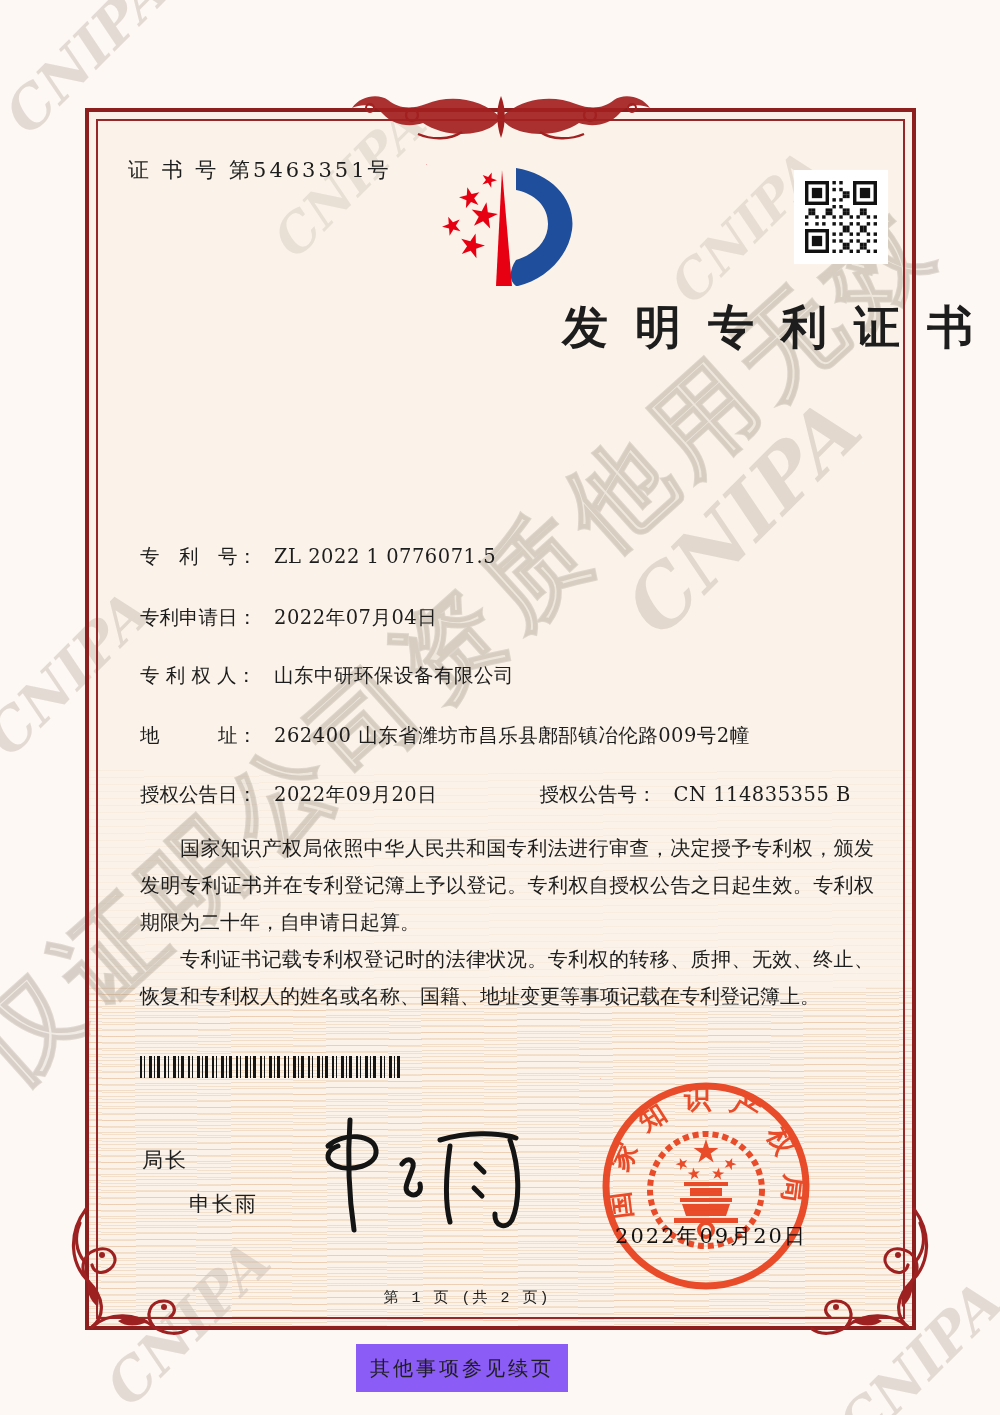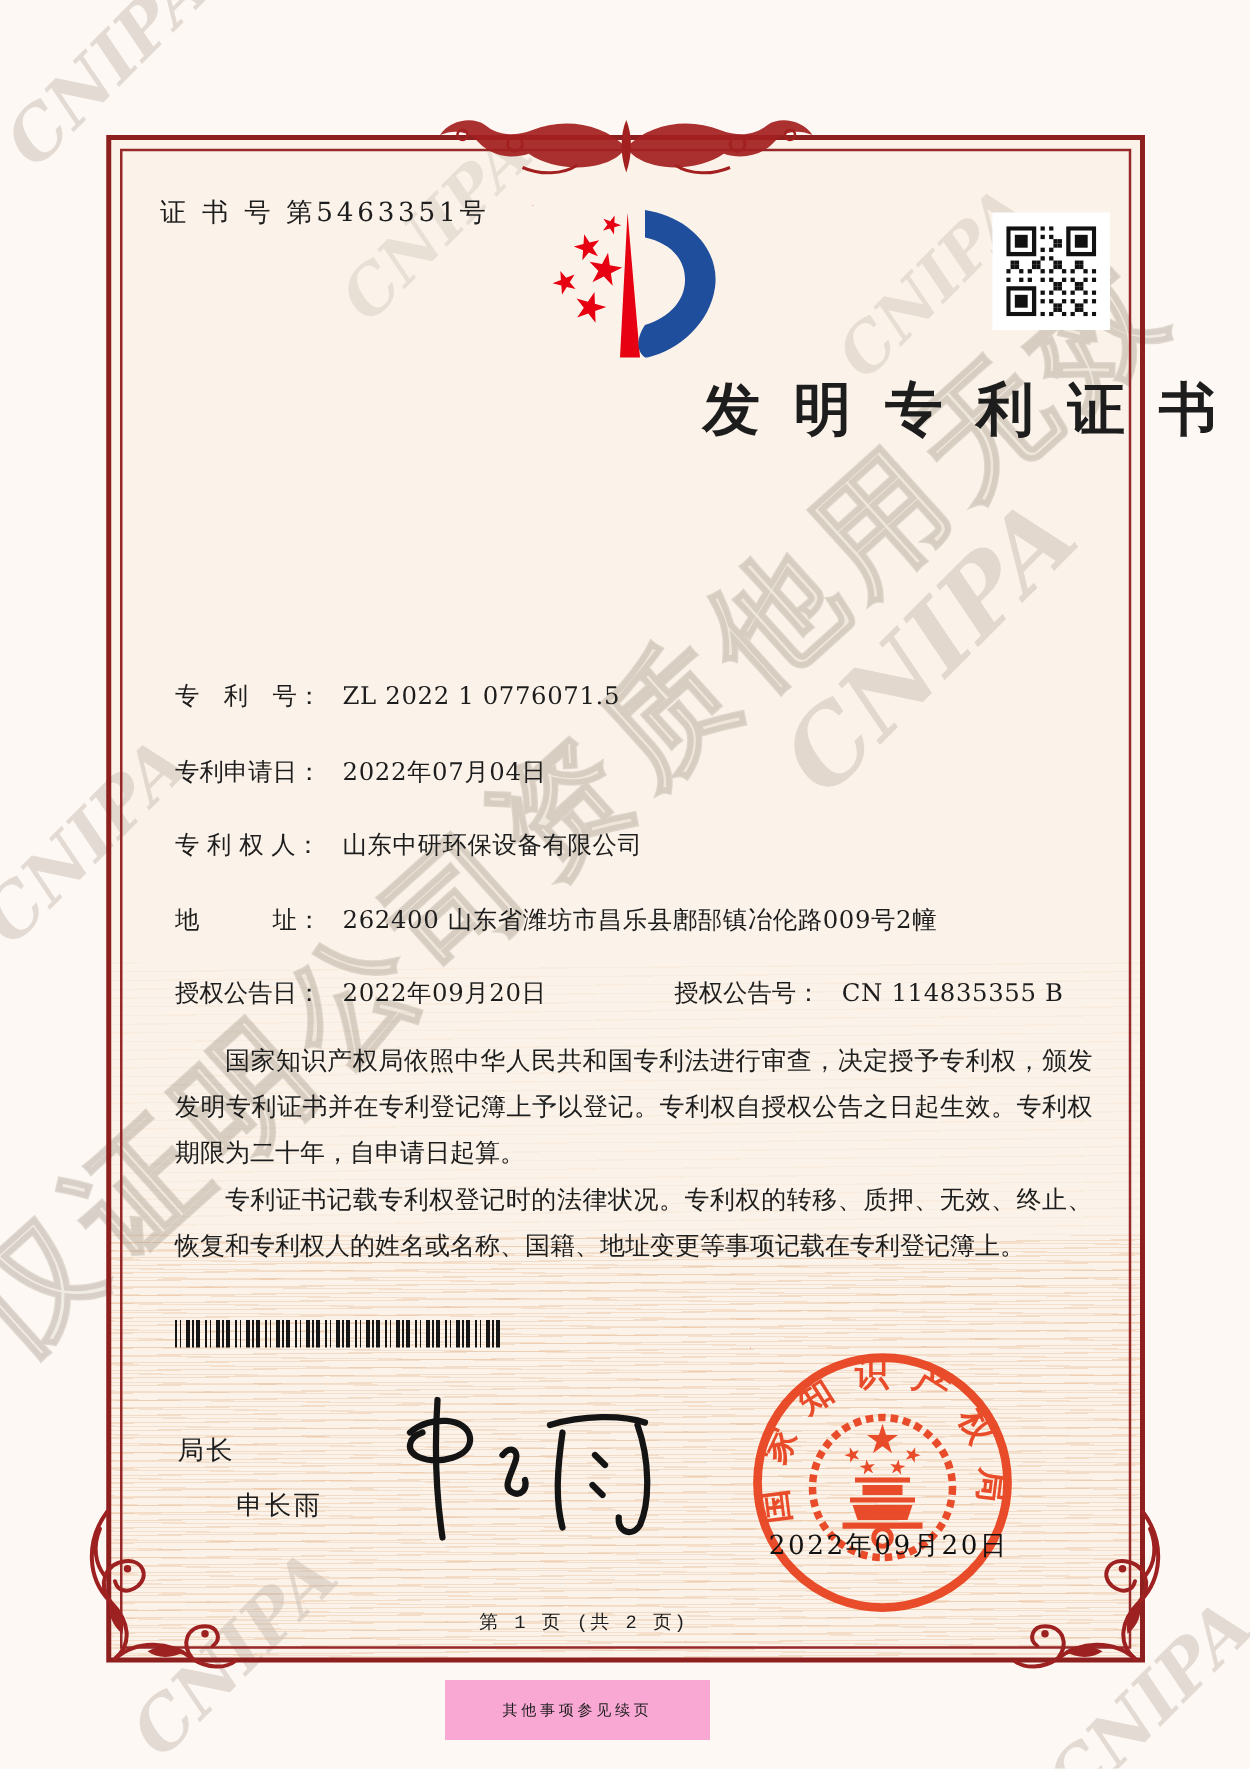--- a/index.html
+++ b/index.html
@@ -45,22 +45,22 @@
            #151515 4px 5px,rgba(0,0,0,0) 5px 9px,#151515 9px 12px,rgba(0,0,0,0) 12px 14px,
            #151515 14px 15px,rgba(0,0,0,0) 15px 17px,#151515 17px 20px,rgba(0,0,0,0) 20px 24px);}
   .officer-title{position:absolute;left:142px;top:1146px;font-size:21px;letter-spacing:2px;z-index:3;}
   .officer-name{position:absolute;left:142px;top:1190px;font-size:21px;letter-spacing:2px;z-index:3;margin-left:47px;}
   .signature{position:absolute;left:298px;top:1106px;width:232px;height:132px;z-index:3;}
   .seal{position:absolute;left:600px;top:1078px;width:212px;height:216px;z-index:4;opacity:.93;}
   .seal-date{position:absolute;left:606px;top:1222px;width:210px;text-align:center;z-index:5;
         font-size:21px;letter-spacing:2px;color:#111;}
   .page-info{position:absolute;left:357px;top:1288px;width:220px;text-align:center;
         font-size:15px;letter-spacing:2px;z-index:3;font-family:Liberation Mono, monospace;}
-  .note-strip{position:absolute;left:356px;top:1344px;width:212px;height:48px;background:#f9a8d4;
-        display:flex;align-items:center;justify-content:center;font-size:12px;letter-spacing:3px;z-index:5;}
+  .note-strip{position:absolute;left:356px;top:1344px;width:212px;height:48px;background:#8b5cf6;
+        display:flex;align-items:center;justify-content:center;font-size:20px;letter-spacing:3px;z-index:5;}
 </style>
 </head>
 <body>
 
 <div class="page">
 
   <div class="inner-bg"></div>
   <div class="guilloche-soft"></div>
   <div class="guilloche"></div>
 

